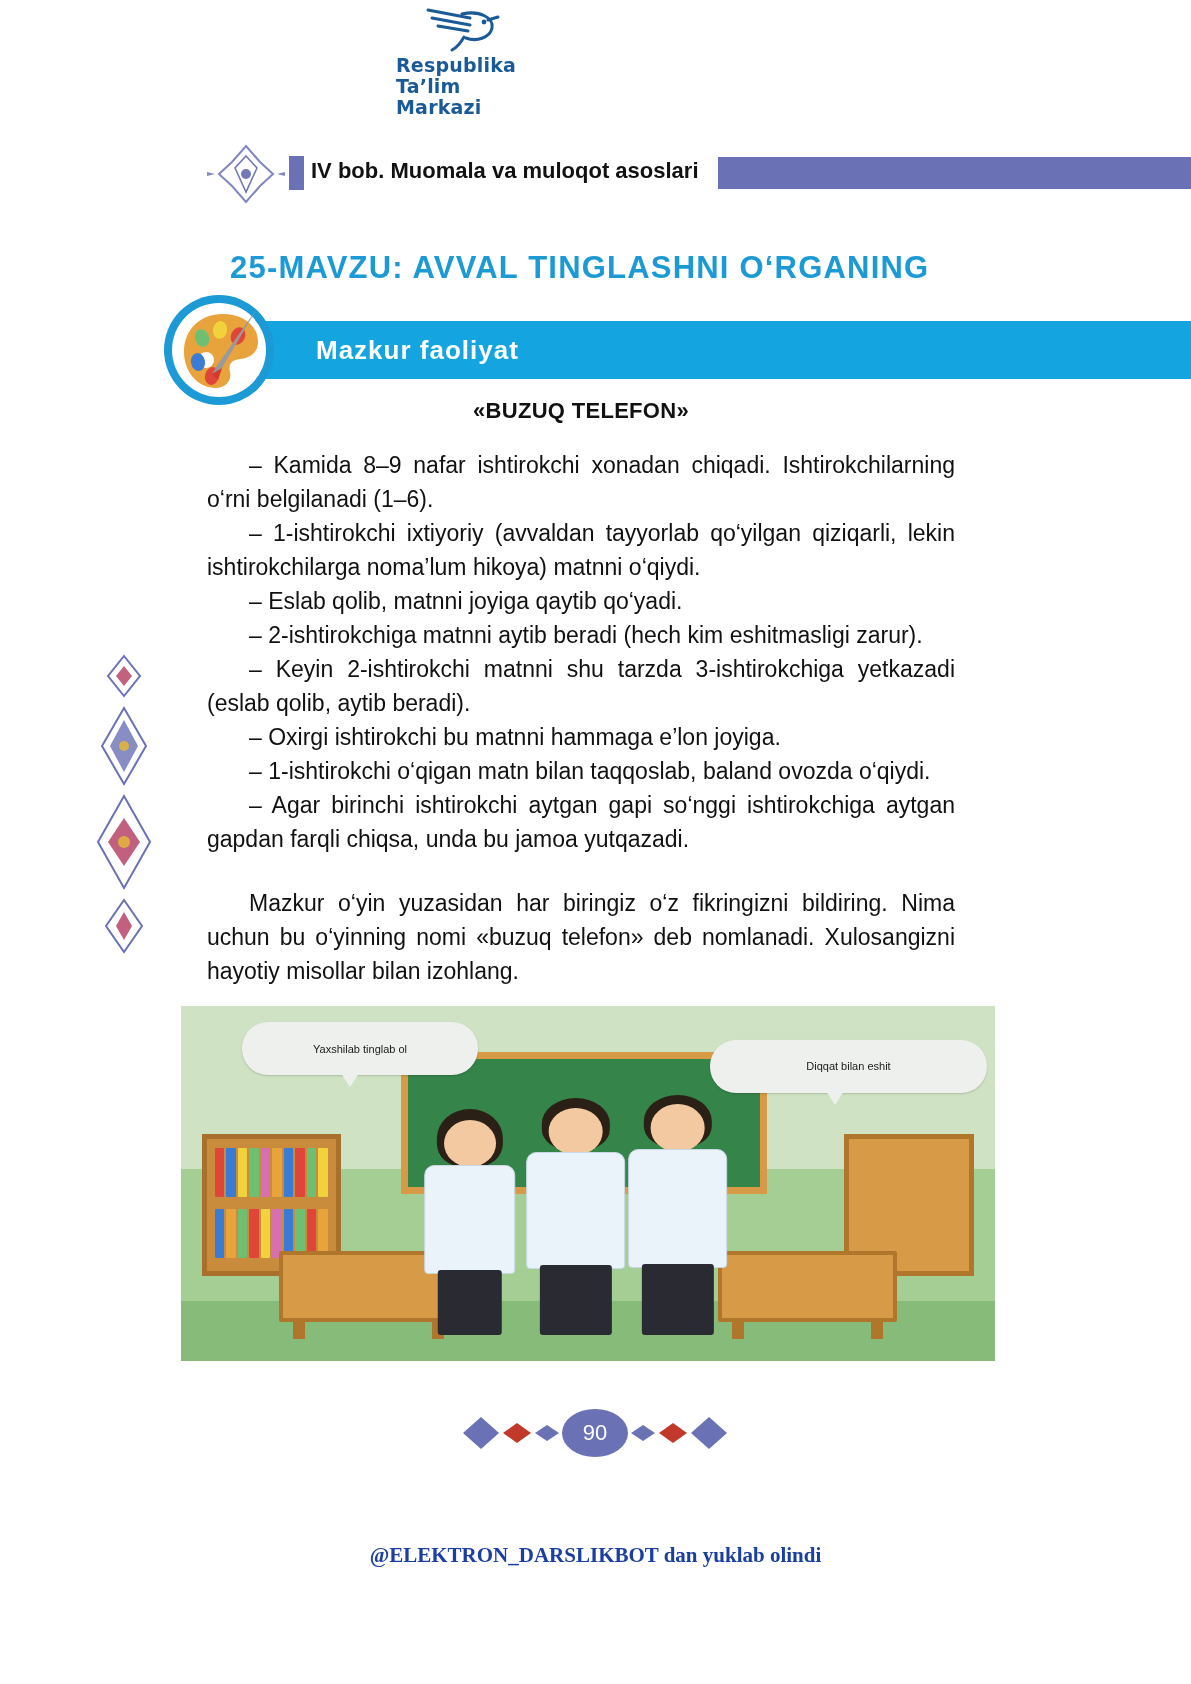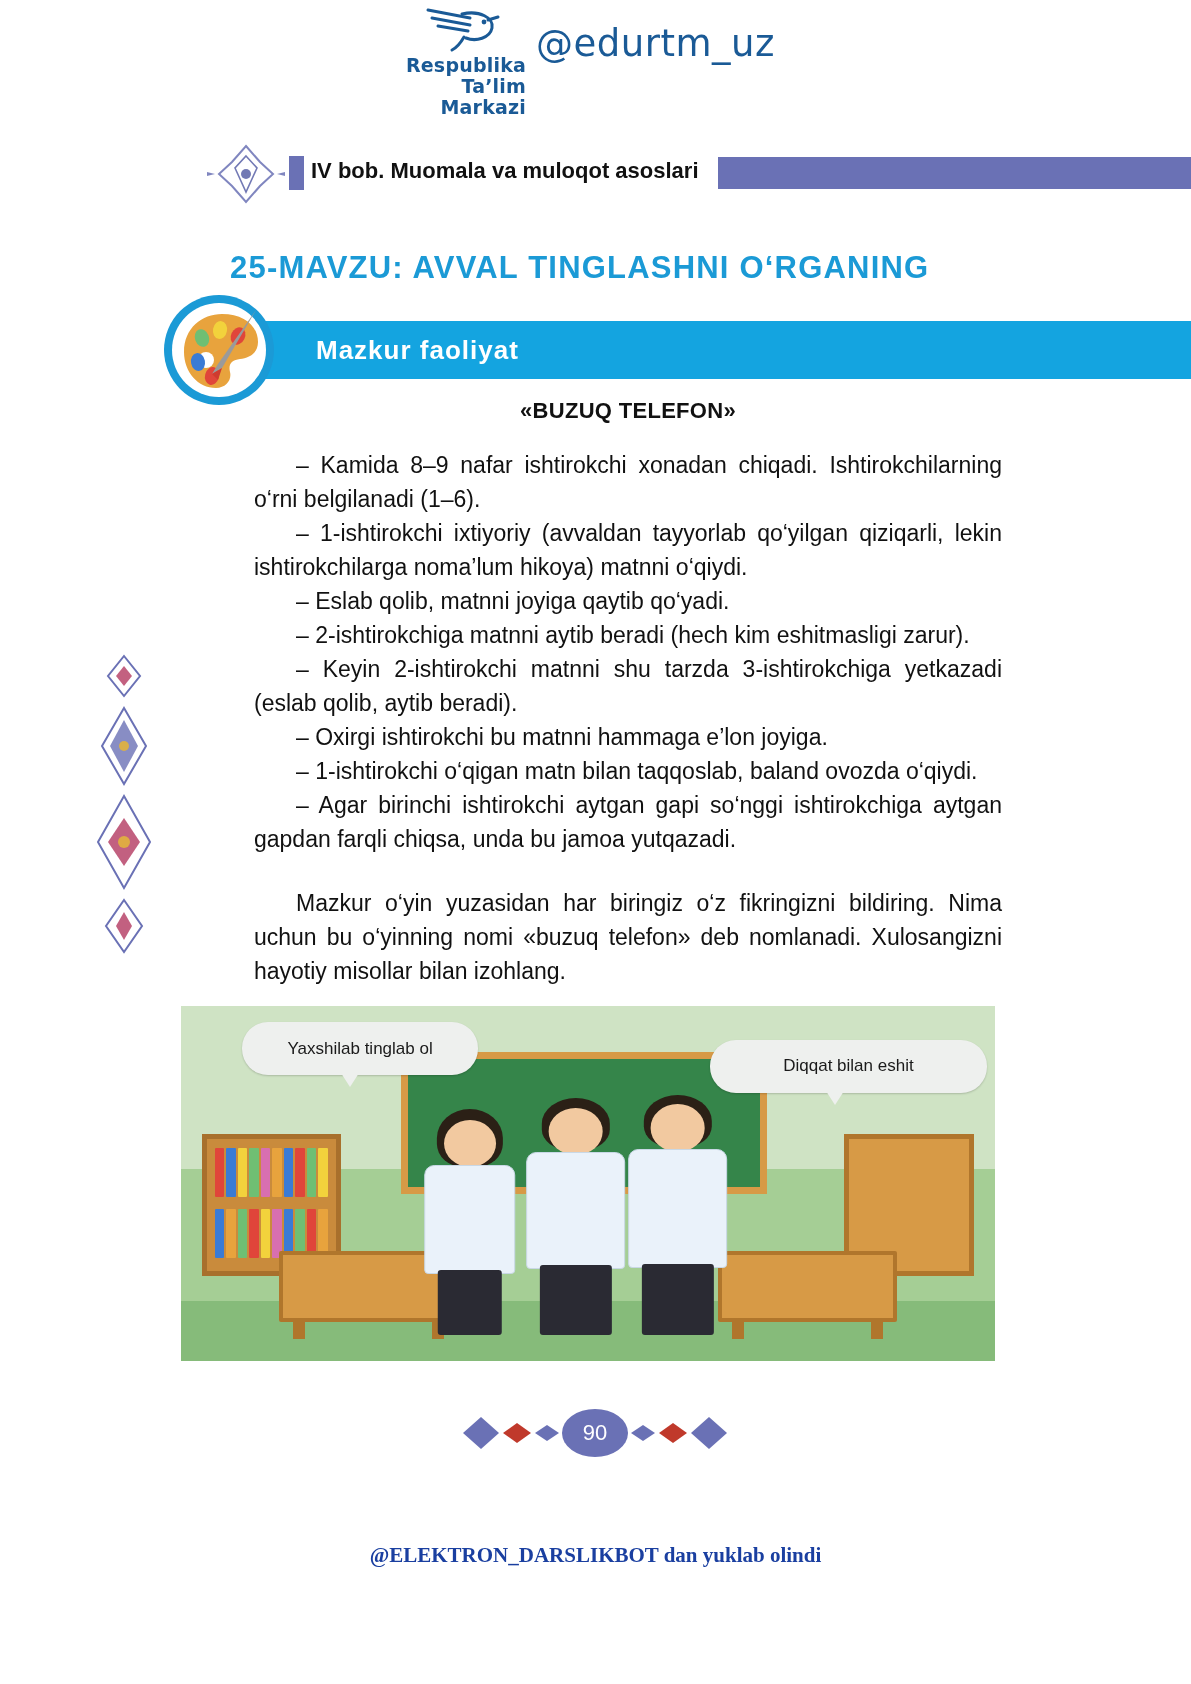--- a/index.html
+++ b/index.html
@@ -6,21 +6,21 @@
   body {
     width:1191px; height:1684px;
     background:#ffffff;
     font-family:"Liberation Sans", sans-serif;
     position:relative;
     overflow:hidden;
   }
 
   
   .wm { position:absolute; top:4px; left:396px; width:360px; height:100px; }
-  .wm-logo { position:absolute; left:0; top:0; width:130px; height:92px; text-align:right; }
+  .wm-logo { position:absolute; left:0; top:0; width:130px; height:92px; text-align:left; }
   .wm-bird { display:block; margin:0 auto; }
   .wm-l1, .wm-l2 {
     color:#1a5a96; font-weight:bold; letter-spacing:.2px;
     font-family:"DejaVu Sans", sans-serif;
   }
   .wm-l1 { font-size:19px; line-height:21px; margin-top:1px; }
   .wm-l2 { font-size:19px; line-height:21px; }
   .wm-handle {
     position:absolute; left:140px; top:18px;
     font-size:37px; color:#1a5a96; letter-spacing:.5px;
@@ -55,21 +55,21 @@
     position:absolute; left:100px; top:14px;
     color:#ffffff; font-size:26px; font-weight:bold; letter-spacing:1px;
     font-family:"Liberation Sans", sans-serif;
   }
   .palette { position:absolute; left:160px; top:294px; width:118px; height:112px; }
 
   
   .side-orn { position:absolute; left:80px; top:650px; width:88px; height:310px; }
 
   
-  .content { position:absolute; left:207px; top:398px; width:748px;margin-left:47px; }
+  .content { position:absolute; left:207px; top:398px; width:748px; }
   .game-title {
     text-align:center; font-size:22px; font-weight:bold; color:#111;
     margin:0 0 24px 0; letter-spacing:.3px;
   }
   p.just {
     margin:0; font-size:23px; line-height:34px; color:#111;
     text-align:justify; text-indent:42px;
   }
   p.closing { margin-top:30px; }
 
@@ -108,21 +108,21 @@
   .kid { position:absolute; bottom:8%; }
   .kid .head { position:absolute; left:50%; transform:translateX(-50%); border-radius:50%; background:#f2c9a0; }
   .kid .hair { position:absolute; left:50%; transform:translateX(-50%); background:#2b2016; border-radius:50% 50% 40% 40%; }
   .kid .shirt { position:absolute; left:50%; transform:translateX(-50%); background:#eaf2fa; border:1px solid #c9d8e6; border-radius:10px 10px 4px 4px; }
   .kid .pants { position:absolute; left:50%; transform:translateX(-50%); background:#2a2a33; border-radius:3px; }
 
   .bubble {
     position:absolute; background:#eef0ee; border-radius:26px;
     box-shadow:0 1px 2px rgba(0,0,0,.18);
     display:flex; align-items:center; justify-content:center;
-    color:#1a1a1a; font-size:17px; white-space:nowrap;
+    color:#1a1a1a; font-size:11px; white-space:nowrap;
     font-family:"Liberation Sans", sans-serif;
   }
   .bubble.b1 { left:7.5%;  top:4.5%;  width:29%; height:15%; }
   .bubble.b2 { left:40.5%; top:3.5%;  width:23%; height:15%; }
   .bubble.b3 { left:65%;   top:9.5%;  width:34%; height:15%; }
   .bub-tail { position:absolute; width:0; height:0; border-left:9px solid transparent; border-right:9px solid transparent; border-top:14px solid #eef0ee; bottom:-12px; left:42%; }
 
   
   .pagenum-wrap { position:absolute; left:455px; top:1405px; width:280px; height:60px; }
   .pn-circle {
@@ -150,21 +150,20 @@
         <path d="M20 22 L50 27"></path>
         <path d="M44 10 C62 6 76 14 74 24 C72 34 58 38 48 34"></path>
         <path d="M70 16 L80 13"></path>
         <path d="M46 33 C42 40 38 44 34 46"></path>
       </g>
       <circle cx="66" cy="18" r="2.4" fill="#1a5a96"></circle>
     </svg>
     <div class="wm-l1">Respublika</div>
     <div class="wm-l2">Ta’lim Markazi</div>
   </div>
-  <div class="wm-handle">@edurtm_uz</div>
 </div>
 
 <div class="chapter">
   <svg class="ch-orn" viewBox="0 0 82 64">
     <g fill="#6a71b5" opacity=".85">
       <path d="M41 4 L55 20 L68 32 L55 44 L41 60 L27 44 L14 32 L27 20 Z" fill="none" stroke="#6a71b5" stroke-width="2"></path>
       <path d="M41 14 L52 26 L41 50 L30 26 Z" fill="none" stroke="#5a62a8" stroke-width="1.6"></path>
       <circle cx="41" cy="32" r="5" fill="#5a62a8"></circle>
       <path d="M2 30 l8 2 -8 2 z"></path>
       <path d="M80 30 l-8 2 8 2 z"></path>

